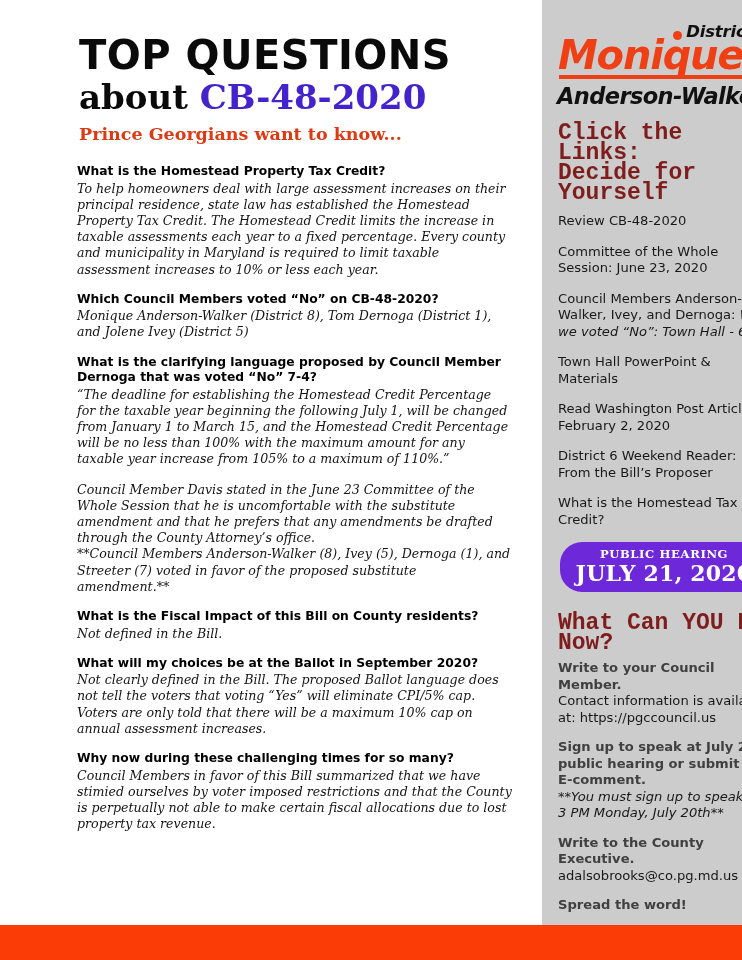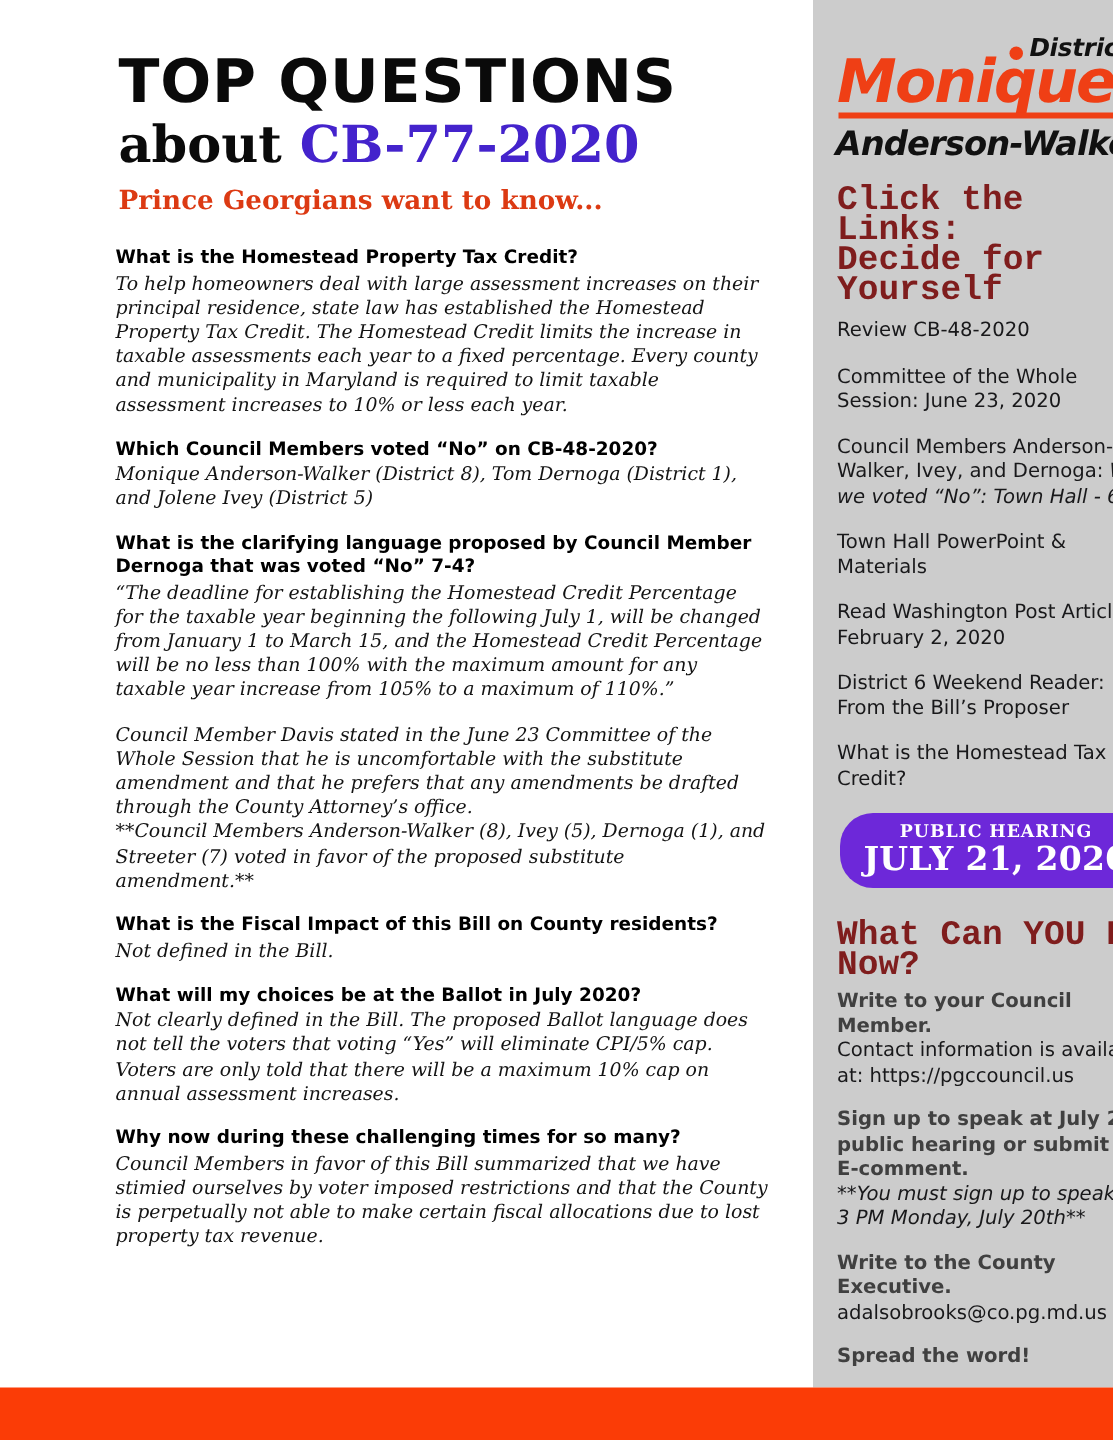--- a/index.html
+++ b/index.html
@@ -227,21 +227,21 @@
 </style>
 </head>
 <body>
 
 <div class="flyer">
 
   <div class="main-col">
 
     <div class="title-block">
       <div class="title-line1">TOP QUESTIONS</div>
-      <div class="title-line2"><span>about </span><span class="billno">CB-77-2020</span></div>
+      <div class="title-line2"><span>about </span><span class="billno">CB-48-2020</span></div>
       <div class="title-sub">Prince Georgians want to know...</div>
     </div>
 
     <div class="qa-list">
 
       <div class="qa">
         <div class="q">What is the Homestead Property Tax Credit?</div>
         <div class="a">To help homeowners deal with large assessment increases on their principal residence, state law has established the Homestead Property Tax Credit. The Homestead Credit limits the increase in taxable assessments each year to a fixed percentage. Every county and municipality in Maryland is required to limit taxable assessment increases to 10% or less each year.</div>
       </div>
 
@@ -259,21 +259,21 @@
         <div class="a">Council Member Davis stated in the June 23 Committee of the Whole Session that he is uncomfortable with the substitute amendment and that he prefers that any amendments be drafted through the County Attorney’s office.</div>
         <div class="a">**Council Members Anderson-Walker (8), Ivey (5), Dernoga (1), and Streeter (7) voted in favor of the proposed substitute amendment.**</div>
       </div>
 
       <div class="qa">
         <div class="q">What is the Fiscal Impact of this Bill on County residents?</div>
         <div class="a">Not defined in the Bill.</div>
       </div>
 
       <div class="qa">
-        <div class="q">What will my choices be at the Ballot in July 2020?</div>
+        <div class="q">What will my choices be at the Ballot in September 2020?</div>
         <div class="a">Not clearly defined in the Bill. The proposed Ballot language does not tell the voters that voting “Yes” will eliminate CPI/5% cap. Voters are only told that there will be a maximum 10% cap on annual assessment increases.</div>
       </div>
 
       <div class="qa">
         <div class="q">Why now during these challenging times for so many?</div>
         <div class="a">Council Members in favor of this Bill summarized that we have stimied ourselves by voter imposed restrictions and that the County is perpetually not able to make certain fiscal allocations due to lost property tax revenue.</div>
       </div>
 
     </div>
   </div>

